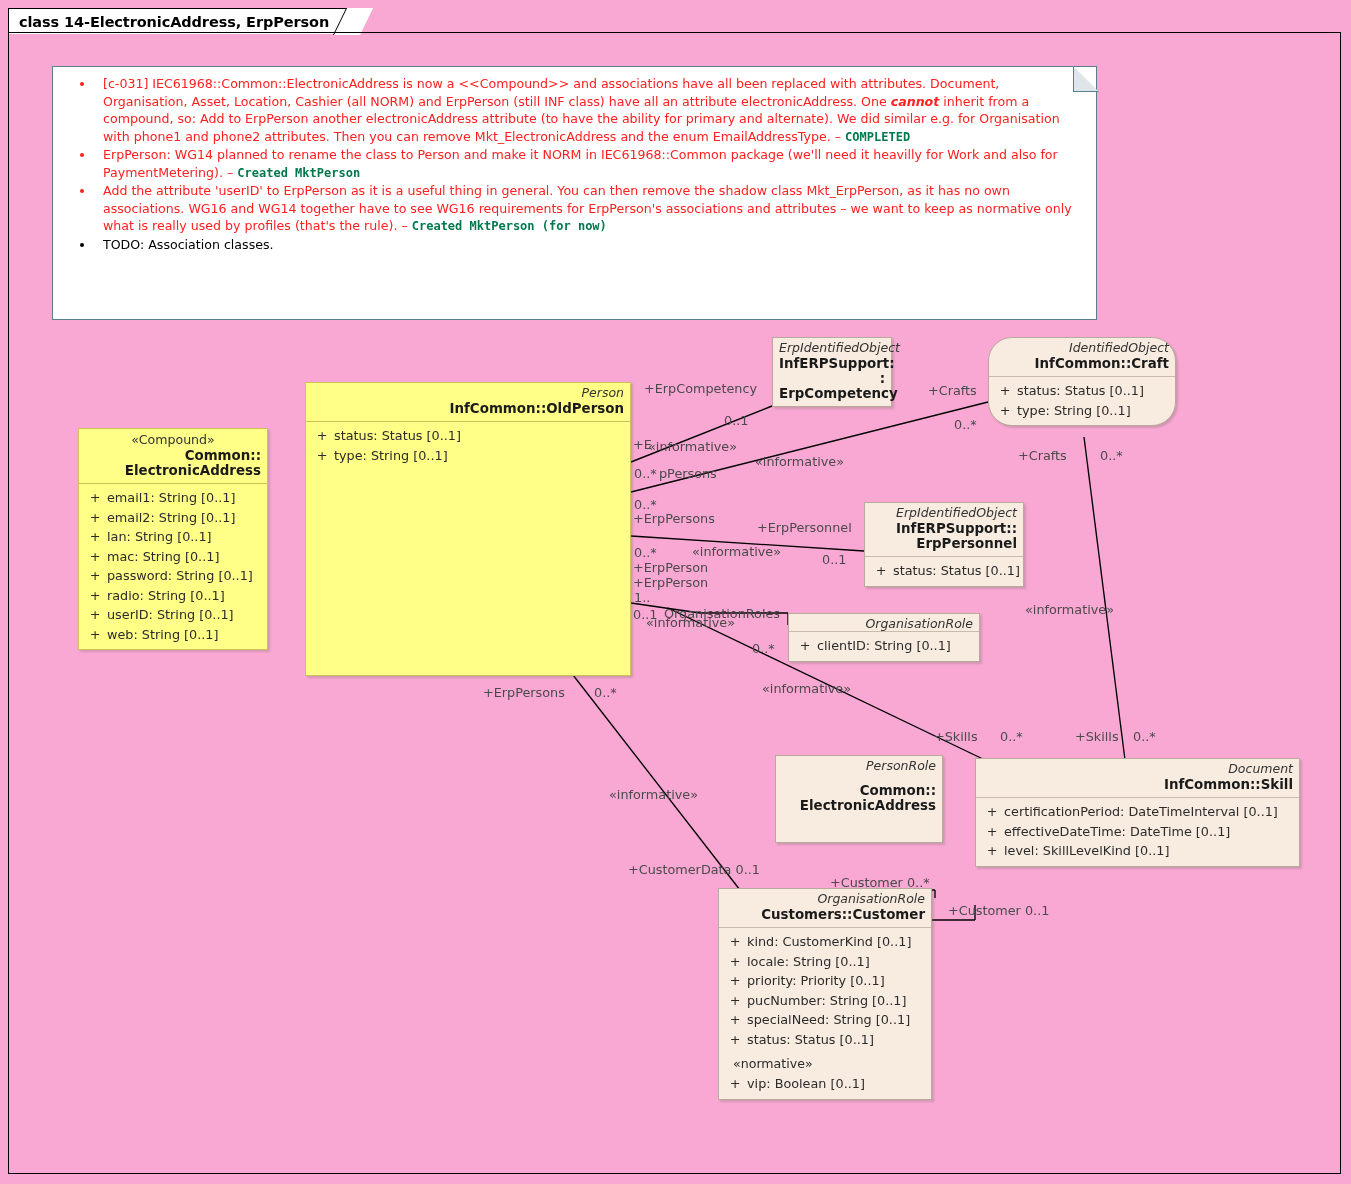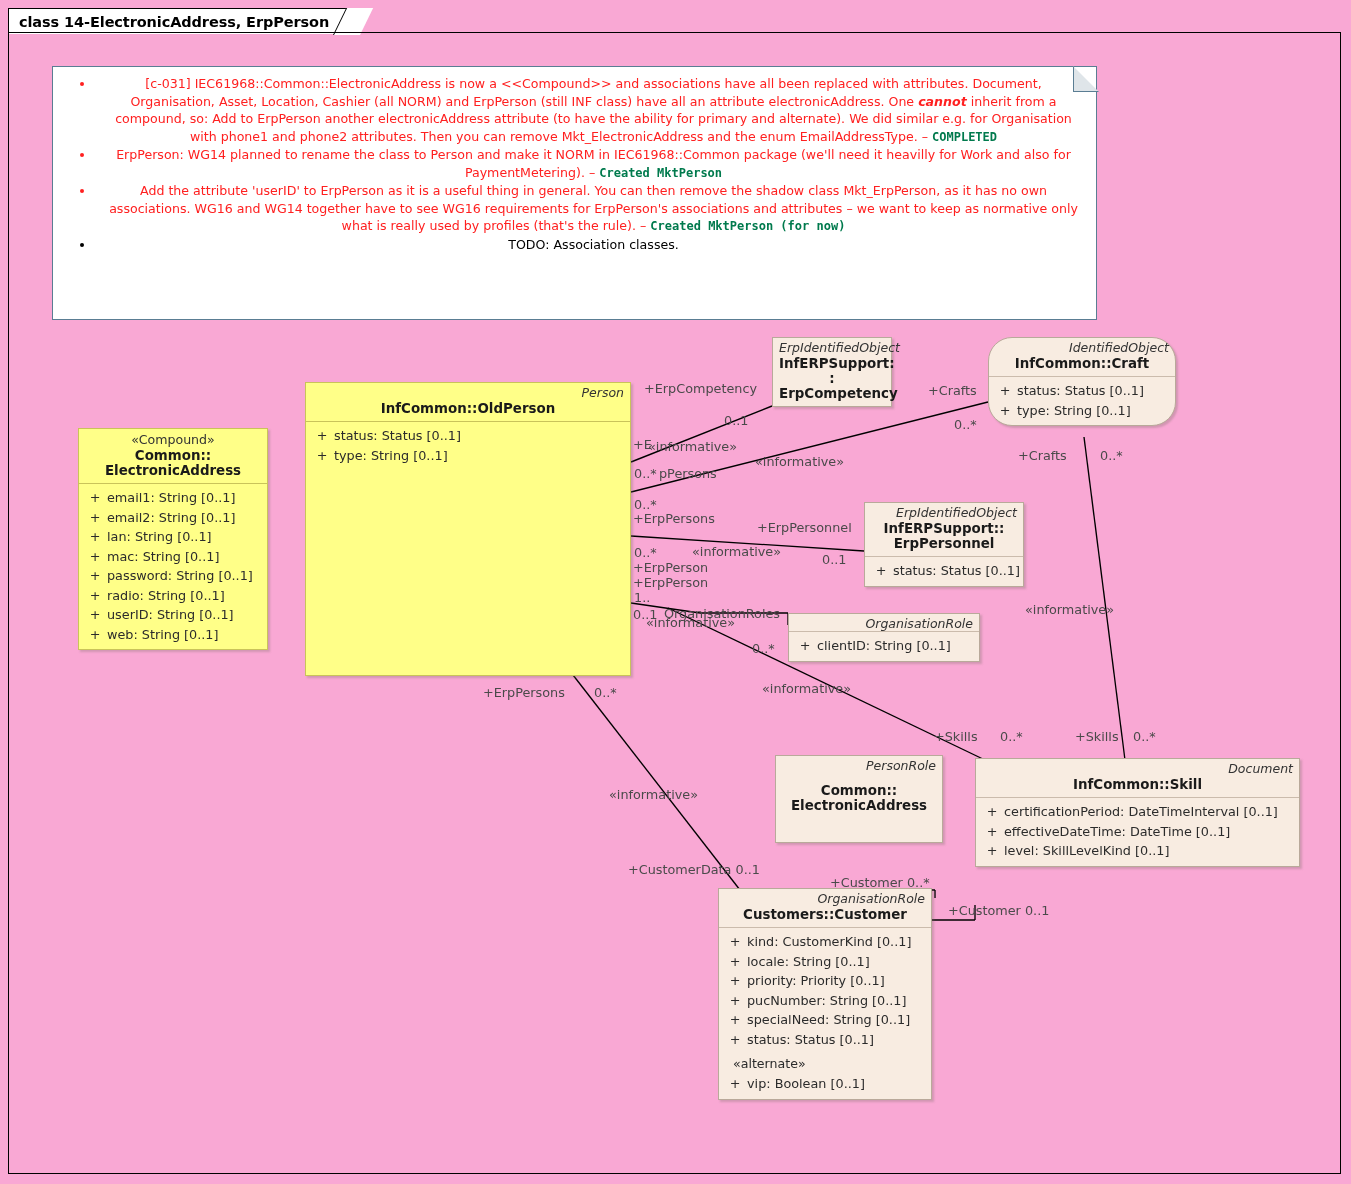--- a/index.html
+++ b/index.html
@@ -16,35 +16,35 @@
        border-left:1.6px solid #000;transform:skewX(-26deg);transform-origin:bottom left;}
 
   
   .note{position:absolute;left:52px;top:66px;width:1045px;height:254px;
         background:#fff;border:1.3px solid #5a7d93;box-sizing:border-box;}
   .note-fold{position:absolute;left:1073px;top:66px;width:25px;height:25px;
         background:#dfe5e9;border-left:1.3px solid #5a7d93;border-bottom:1.3px solid #5a7d93;
         clip-path:polygon(0 0,100% 100%,0 100%);}
   .note-body{padding:8px 12px 0 12px;font-size:12.6px;color:#000;line-height:17.5px;}
   .note-head{color:#000;margin-bottom:1px;}
-  ul.note-list{margin:0;padding-left:30px;list-style:disc;text-align:center;}
+  ul.note-list{margin:0;padding-left:30px;list-style:disc;}
   ul.note-list li{margin:0 0 0 0;padding-left:8px;}
   ul.note-list li.red{color:#ff2020;}
   ul.note-list li.black{color:#000;}
   .it-b{font-style:italic;font-weight:bold;}
   .done{color:#007a4d;font-weight:bold;font-family:"DejaVu Sans Mono","Liberation Mono",monospace;font-size:12px;}
 
   
   .cls{position:absolute;box-sizing:border-box;border:1px solid #b9a99a;
        box-shadow:2px 2px 2px rgba(120,110,100,.30);font-size:12.8px;color:#2b2b2b;}
   .cls.beige{background:#f8ece1;}
   .cls.yellow{background:#ffff88;border:1px solid #c9c35a;}
   .cls .stereo{font-style:italic;text-align:right;padding:2px 6px 0 6px;font-size:12.5px;color:#333;}
   .cls .stereo-c{font-style:normal;text-align:center;padding:3px 4px 0 4px;font-size:12.6px;color:#333;}
-  .cls .title{text-align:center;font-weight:bold;padding:1px 6px 5px 6px;font-size:13.4px;color:#1a1a1a;}
+  .cls .title{text-align:right;font-weight:bold;padding:1px 6px 5px 6px;font-size:13.4px;color:#1a1a1a;}
   .cls .sep{border-top:1px solid #cbbbac;}
   .cls.yellow .sep{border-top:1px solid #c9c35a;}
   .cls .attrs{padding:4px 4px 5px 4px;}
   .cls .attr{display:flex;line-height:19.5px;font-size:12.8px;white-space:nowrap;}
   .cls .attr .vis{width:24px;text-align:center;flex:0 0 24px;}
   .cls .grp{padding-left:14px;line-height:20px;font-size:12.6px;}
 
   
   .lbl{position:absolute;font-size:12.8px;color:#4a4a4a;white-space:nowrap;}
   .lbl.inf{color:#4a4a4a;}
@@ -260,21 +260,21 @@
         </div>
         <div class="attr">
           <span class="vis">+</span>
           <span>specialNeed: String [0..1]</span>
         </div>
         <div class="attr">
           <span class="vis">+</span>
           <span>status: Status [0..1]</span>
         </div>
       </div>
-    <div class="grp">«alternate»</div>
+    <div class="grp">«normative»</div>
     <div class="attrs" style="padding-top:0;">
         <div class="attr">
           <span class="vis">+</span>
           <span>vip: Boolean [0..1]</span>
         </div>
       </div>
   </div>
 
   <div class="lbl" style="left:644px;top:381px;">+ErpCompetency</div>
   <div class="lbl" style="left:724px;top:413px;">0..1</div>

